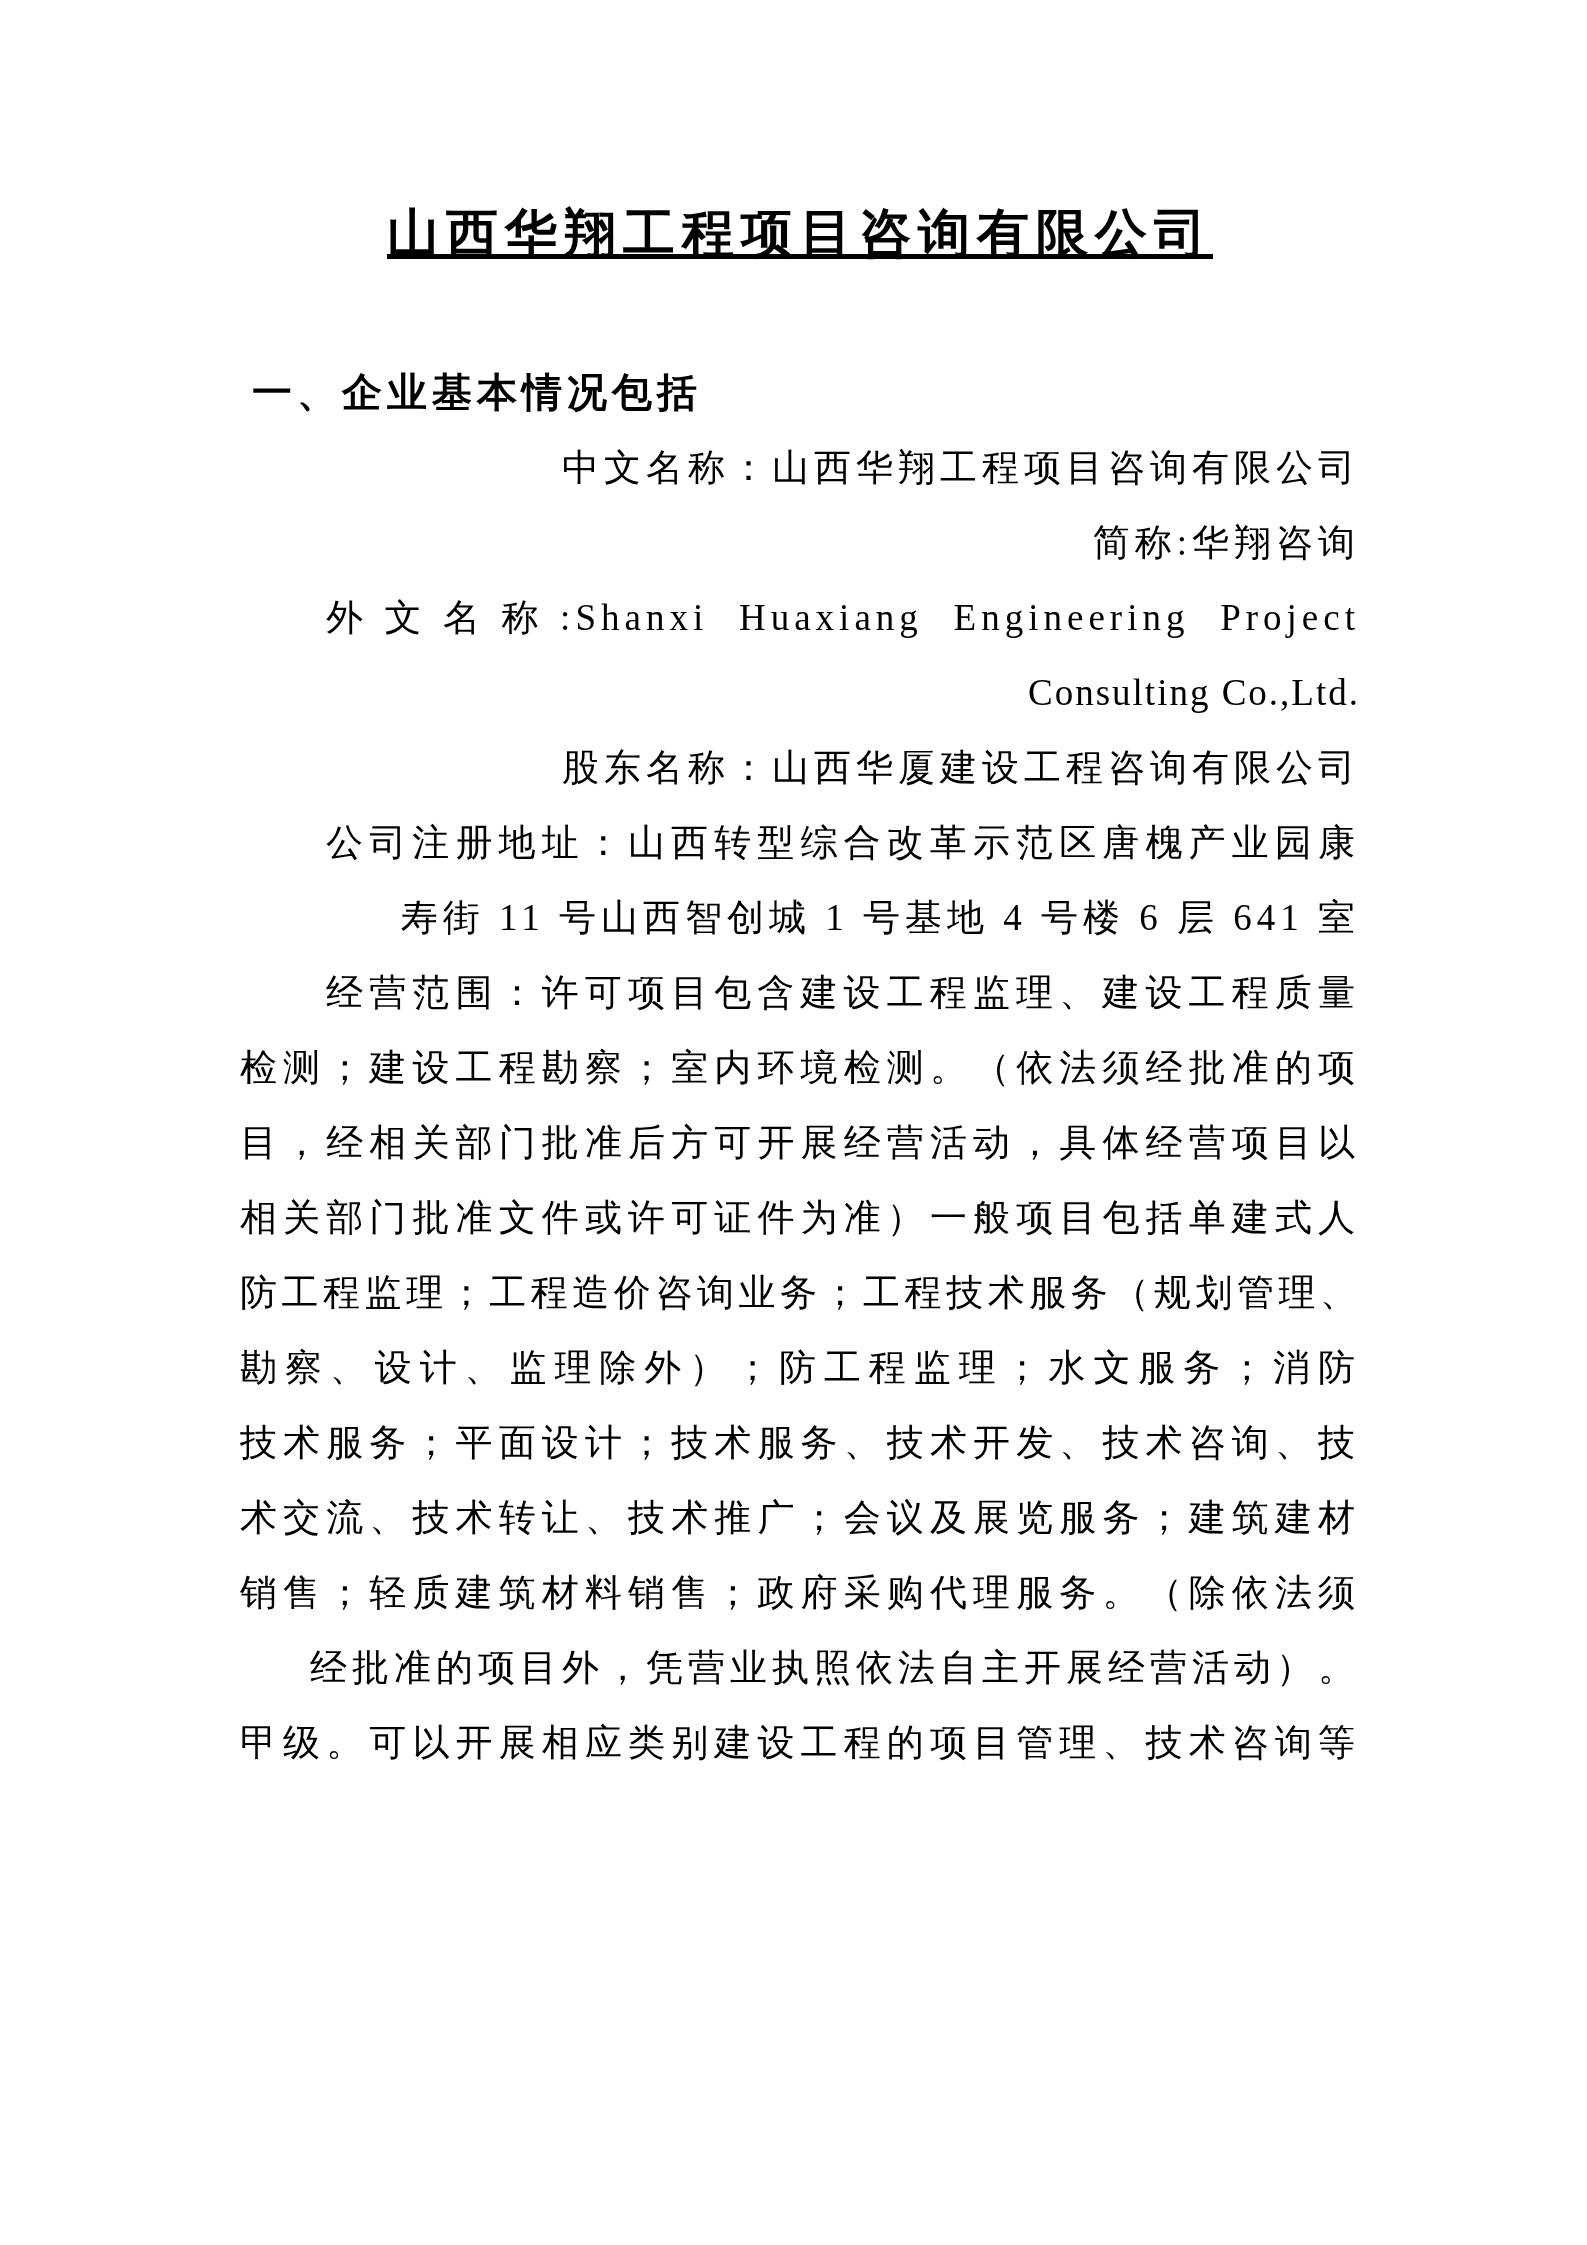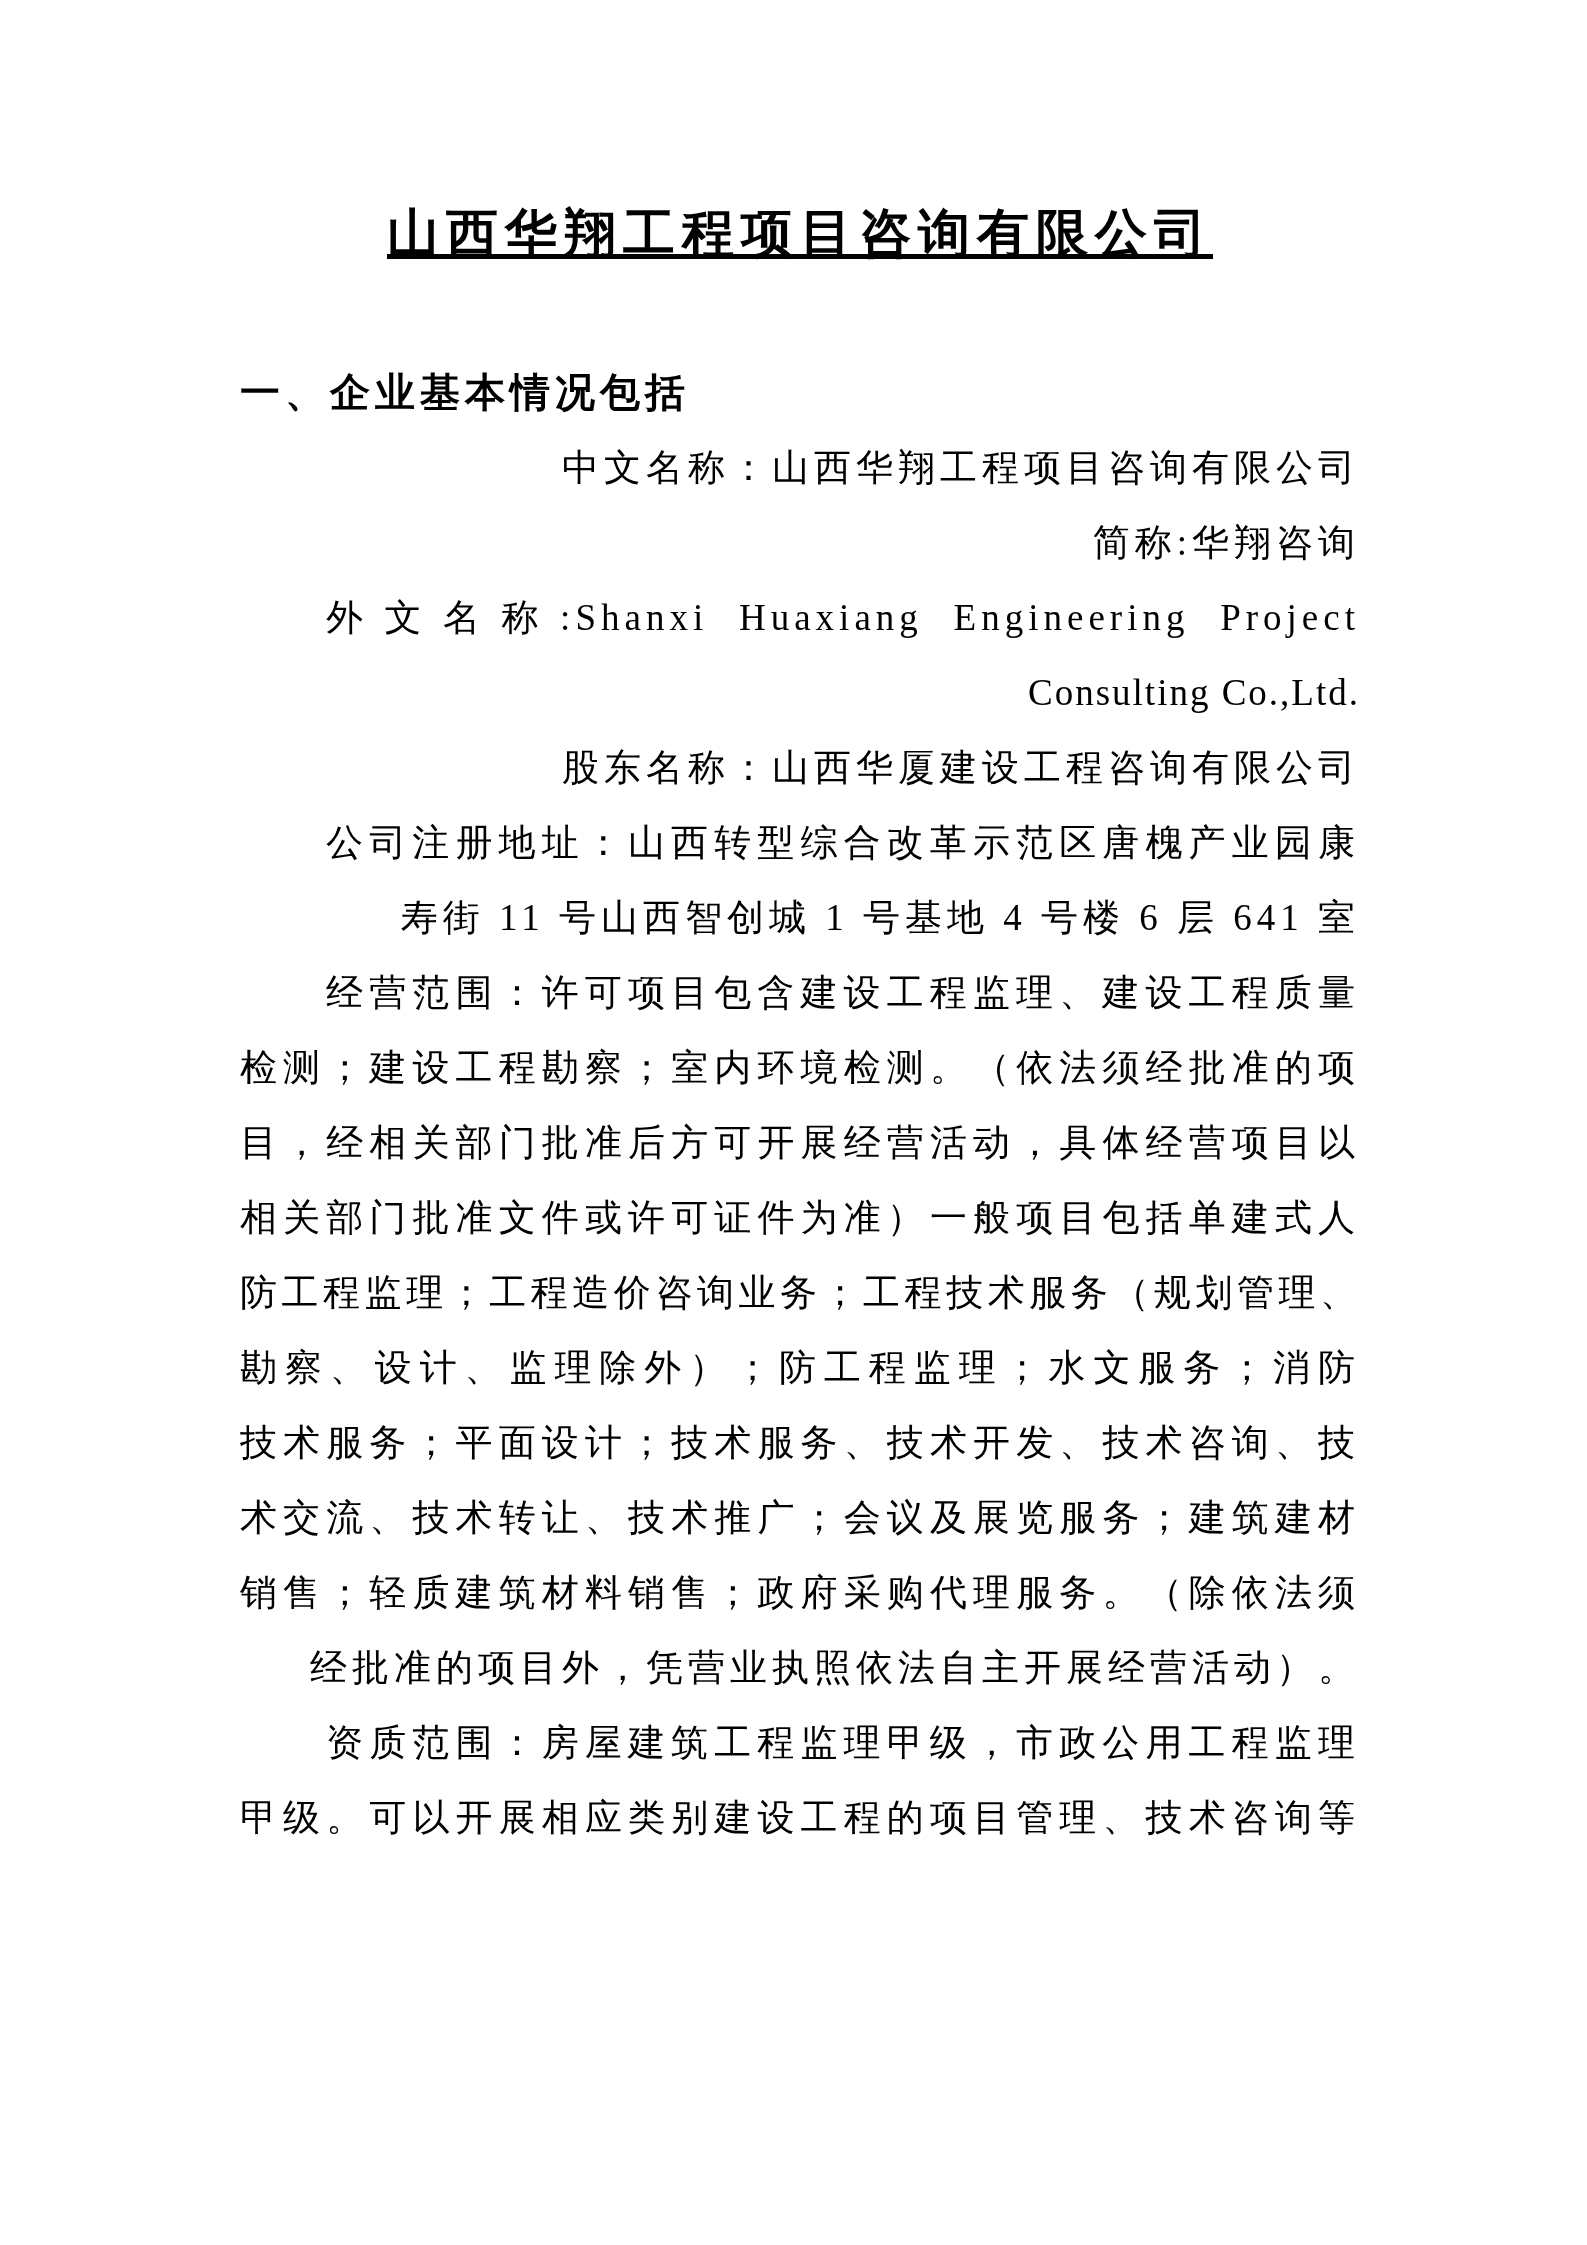--- a/index.html
+++ b/index.html
@@ -34,20 +34,21 @@
   .spacer {
     height: 75px;
   }
   .heading-line {
     font-family: "Liberation Sans", "DejaVu Sans", sans-serif;
     font-weight: 700;
     font-size: 40px;
     line-height: 75px;
     letter-spacing: 5px;
     text-align: left;
+    margin-left: 12px;
   }
   .doc-line {
     font-family: "Liberation Serif", "DejaVu Serif", serif;
     font-weight: 400;
     font-size: 37px;
     line-height: 75px;
     letter-spacing: 5px;
     text-align: right;
   }
   .doc-line.indent {
@@ -86,17 +87,16 @@
     <div class="doc-line indent full">经营范围：许可项目包含建设工程监理、建设工程质量</div>
     <div class="doc-line full">检测；建设工程勘察；室内环境检测。（依法须经批准的项</div>
     <div class="doc-line full">目，经相关部门批准后方可开展经营活动，具体经营项目以</div>
     <div class="doc-line full">相关部门批准文件或许可证件为准）一般项目包括单建式人</div>
     <div class="doc-line full tight">防工程监理；工程造价咨询业务；工程技术服务（规划管理、</div>
     <div class="doc-line full">勘察、设计、监理除外）；防工程监理；水文服务；消防</div>
     <div class="doc-line full">技术服务；平面设计；技术服务、技术开发、技术咨询、技</div>
     <div class="doc-line full">术交流、技术转让、技术推广；会议及展览服务；建筑建材</div>
     <div class="doc-line full">销售；轻质建筑材料销售；政府采购代理服务。（除依法须</div>
     <div class="doc-line">经批准的项目外，凭营业执照依法自主开展经营活动）。</div>
-    <div class="doc-line indent full">资质范围：房屋建筑工程监理甲级，市政公用工程监理</div>
     <div class="doc-line full">甲级。可以开展相应类别建设工程的项目管理、技术咨询等</div>
 
   </div>
 </div>
 
 </body></html>

